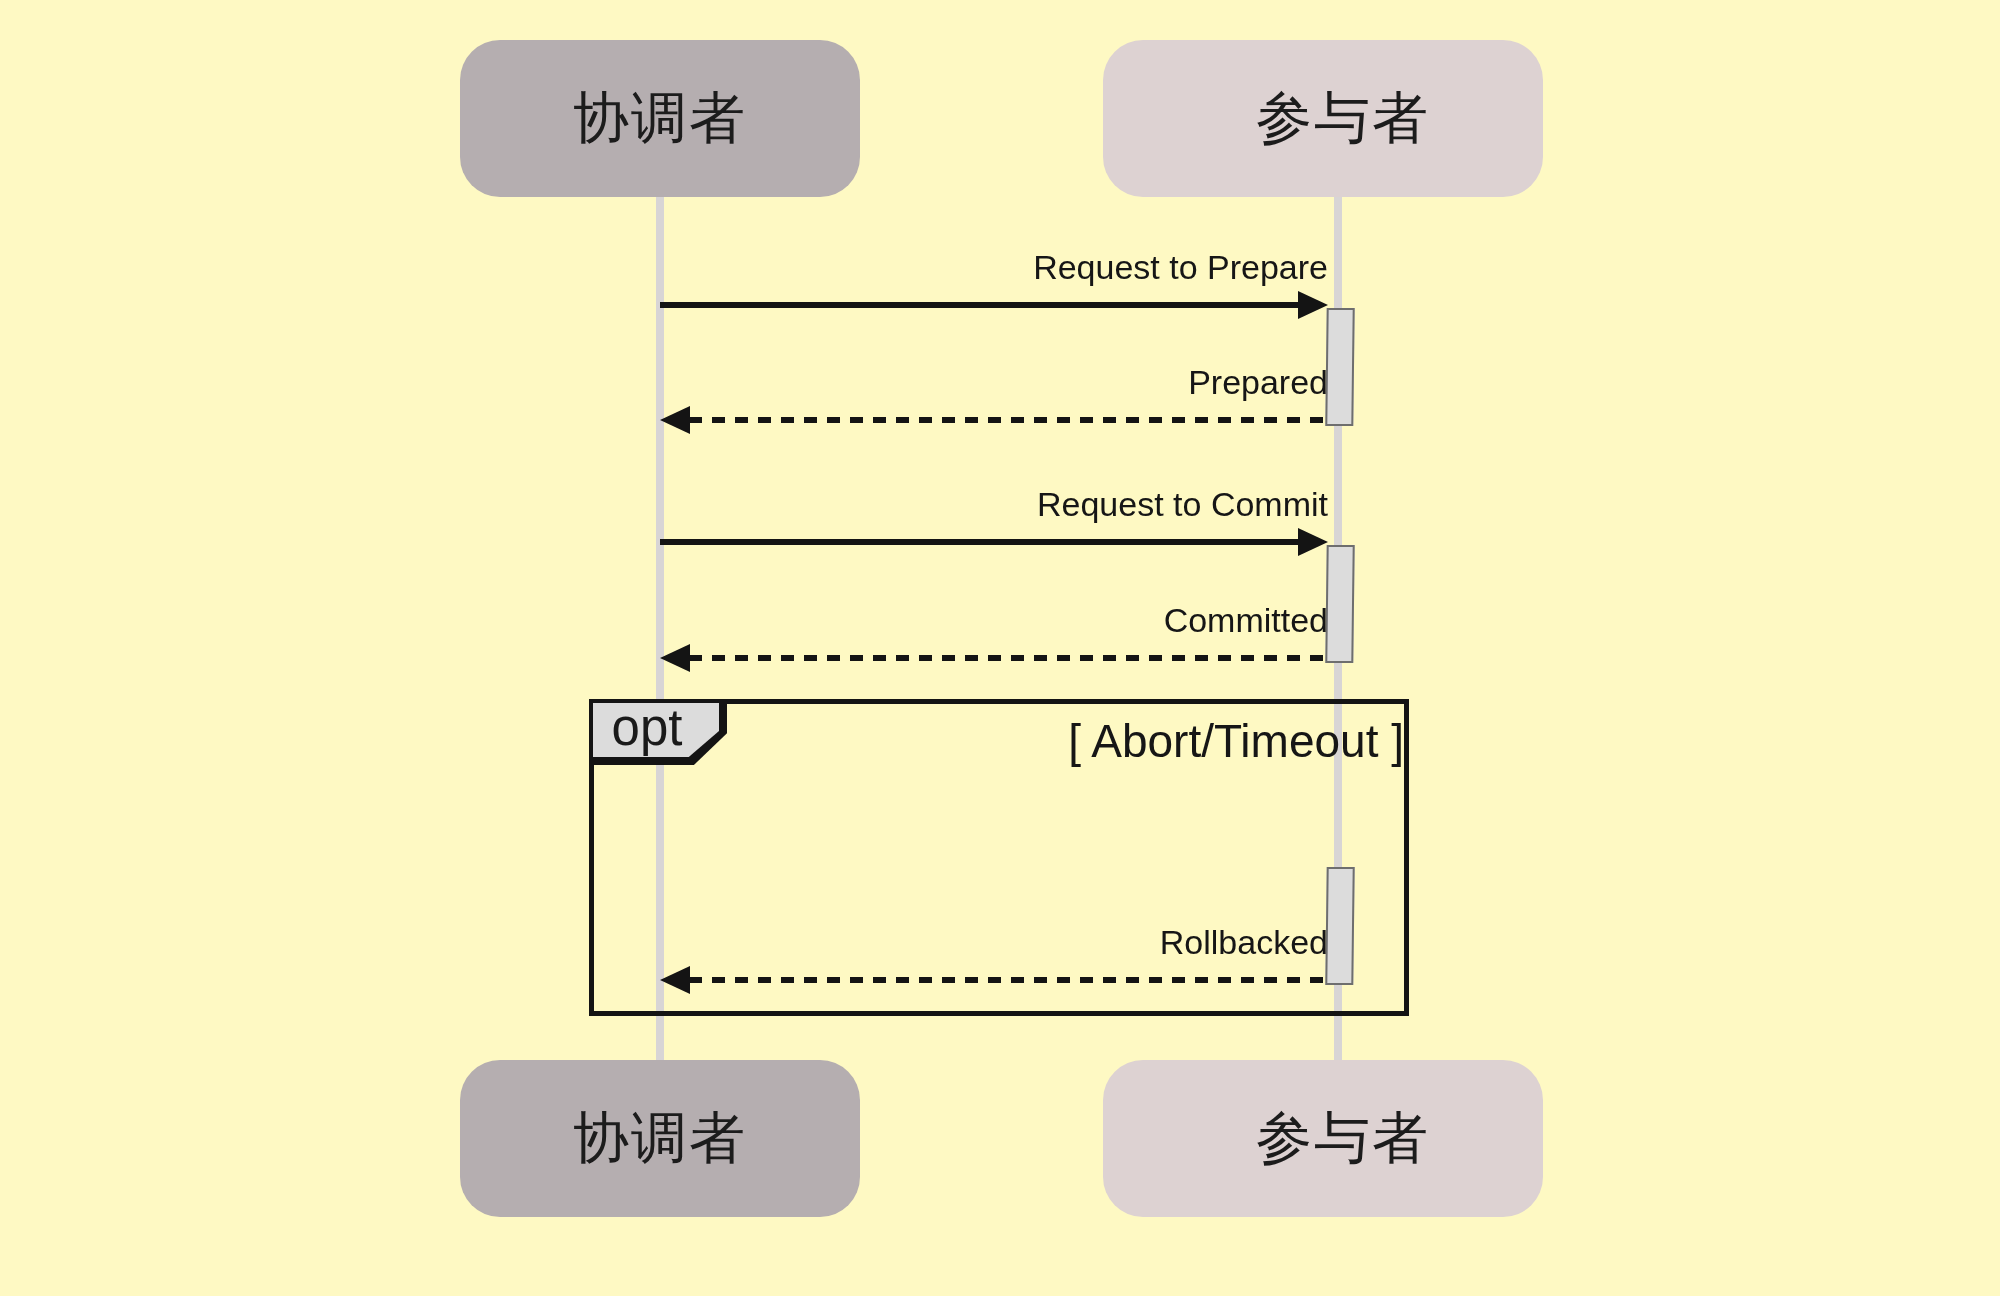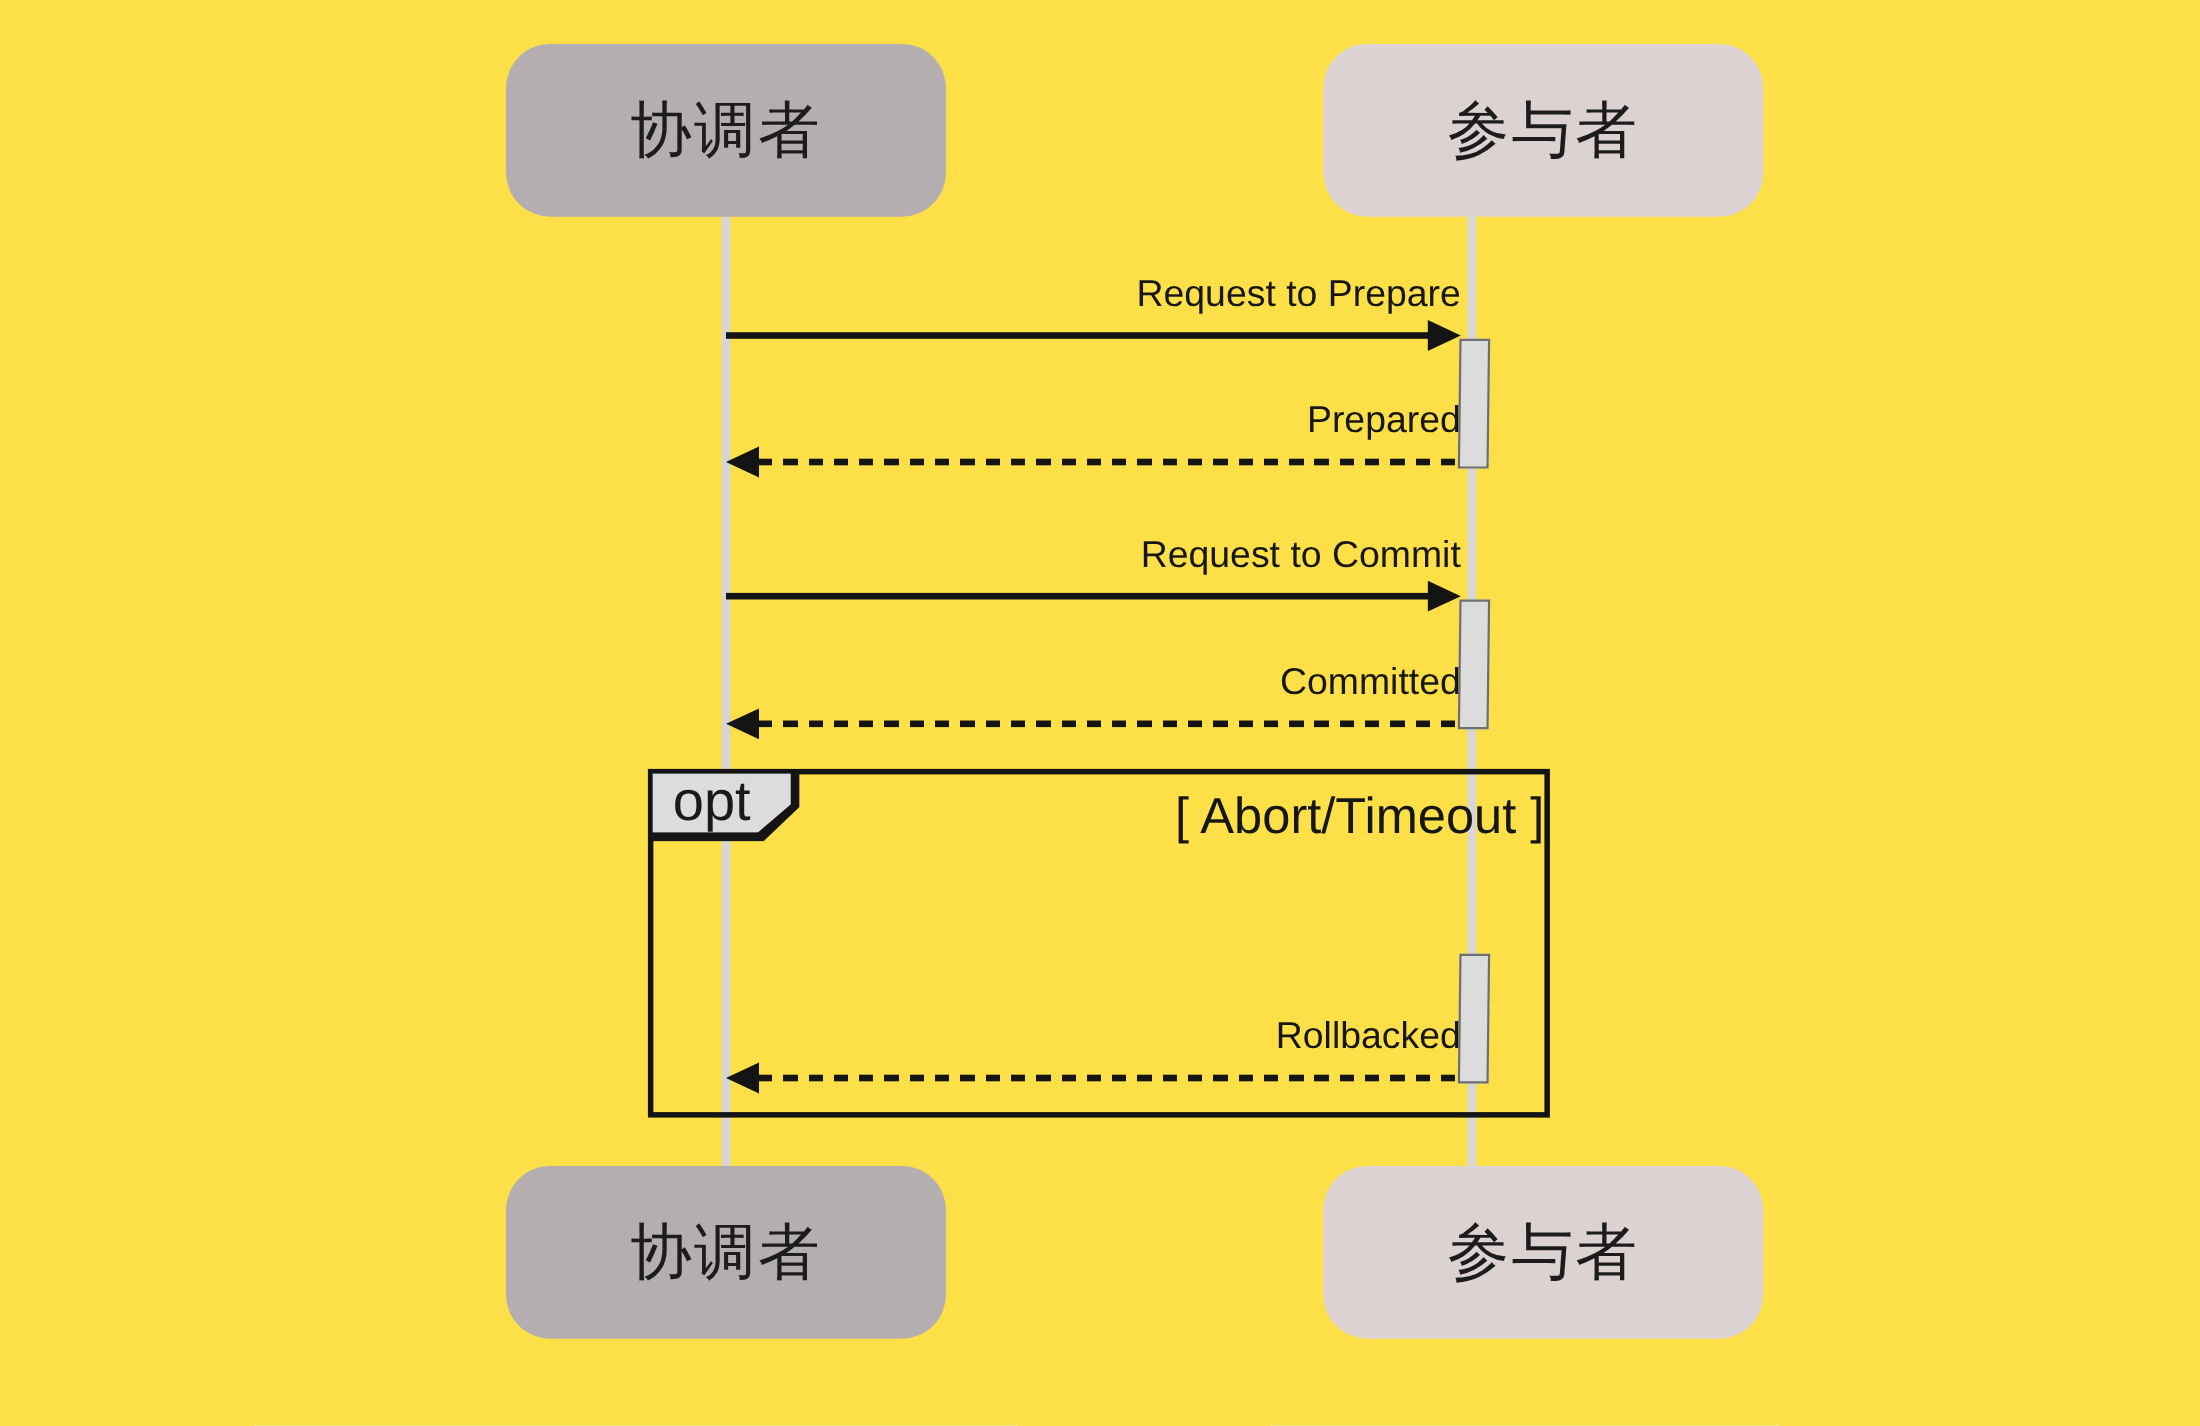--- a/index.html
+++ b/index.html
@@ -3,37 +3,37 @@
 <meta charset="utf-8">
 <style>
   html,body{margin:0;padding:0;}
   body{
     background:#f8f6f5;
     font-family:"Liberation Sans","DejaVu Sans",sans-serif;
   }
   .canvas{
     position:relative;
     width:2000px;height:1296px;
-    background:#fde047;
+    background:#fef9c3;
     overflow:hidden;
     color:#161616;
   }
 
   
   .actor-box{
     position:absolute;
     width:400px;height:157px;
     border-radius:40px;
     display:flex;align-items:center;justify-content:center;
     font-size:56px;
     color:#1c1c1c;
     letter-spacing:2px;
   }
   .actor-coordinator{background:#b5aeb0;left:460px;}
-  .actor-participant{background:#ddd2d2;left:1203px;}
+  .actor-participant{background:#ddd2d2;left:1103px;padding-left:40px;}
   .actor-top{top:40px;}
   .actor-bottom{top:1060px;}
 
   
   .lifeline{
     position:absolute;
     top:197px;height:863px;width:8px;
     background:#d8d5d5;
   }
   .lifeline-coordinator{left:656px;}

